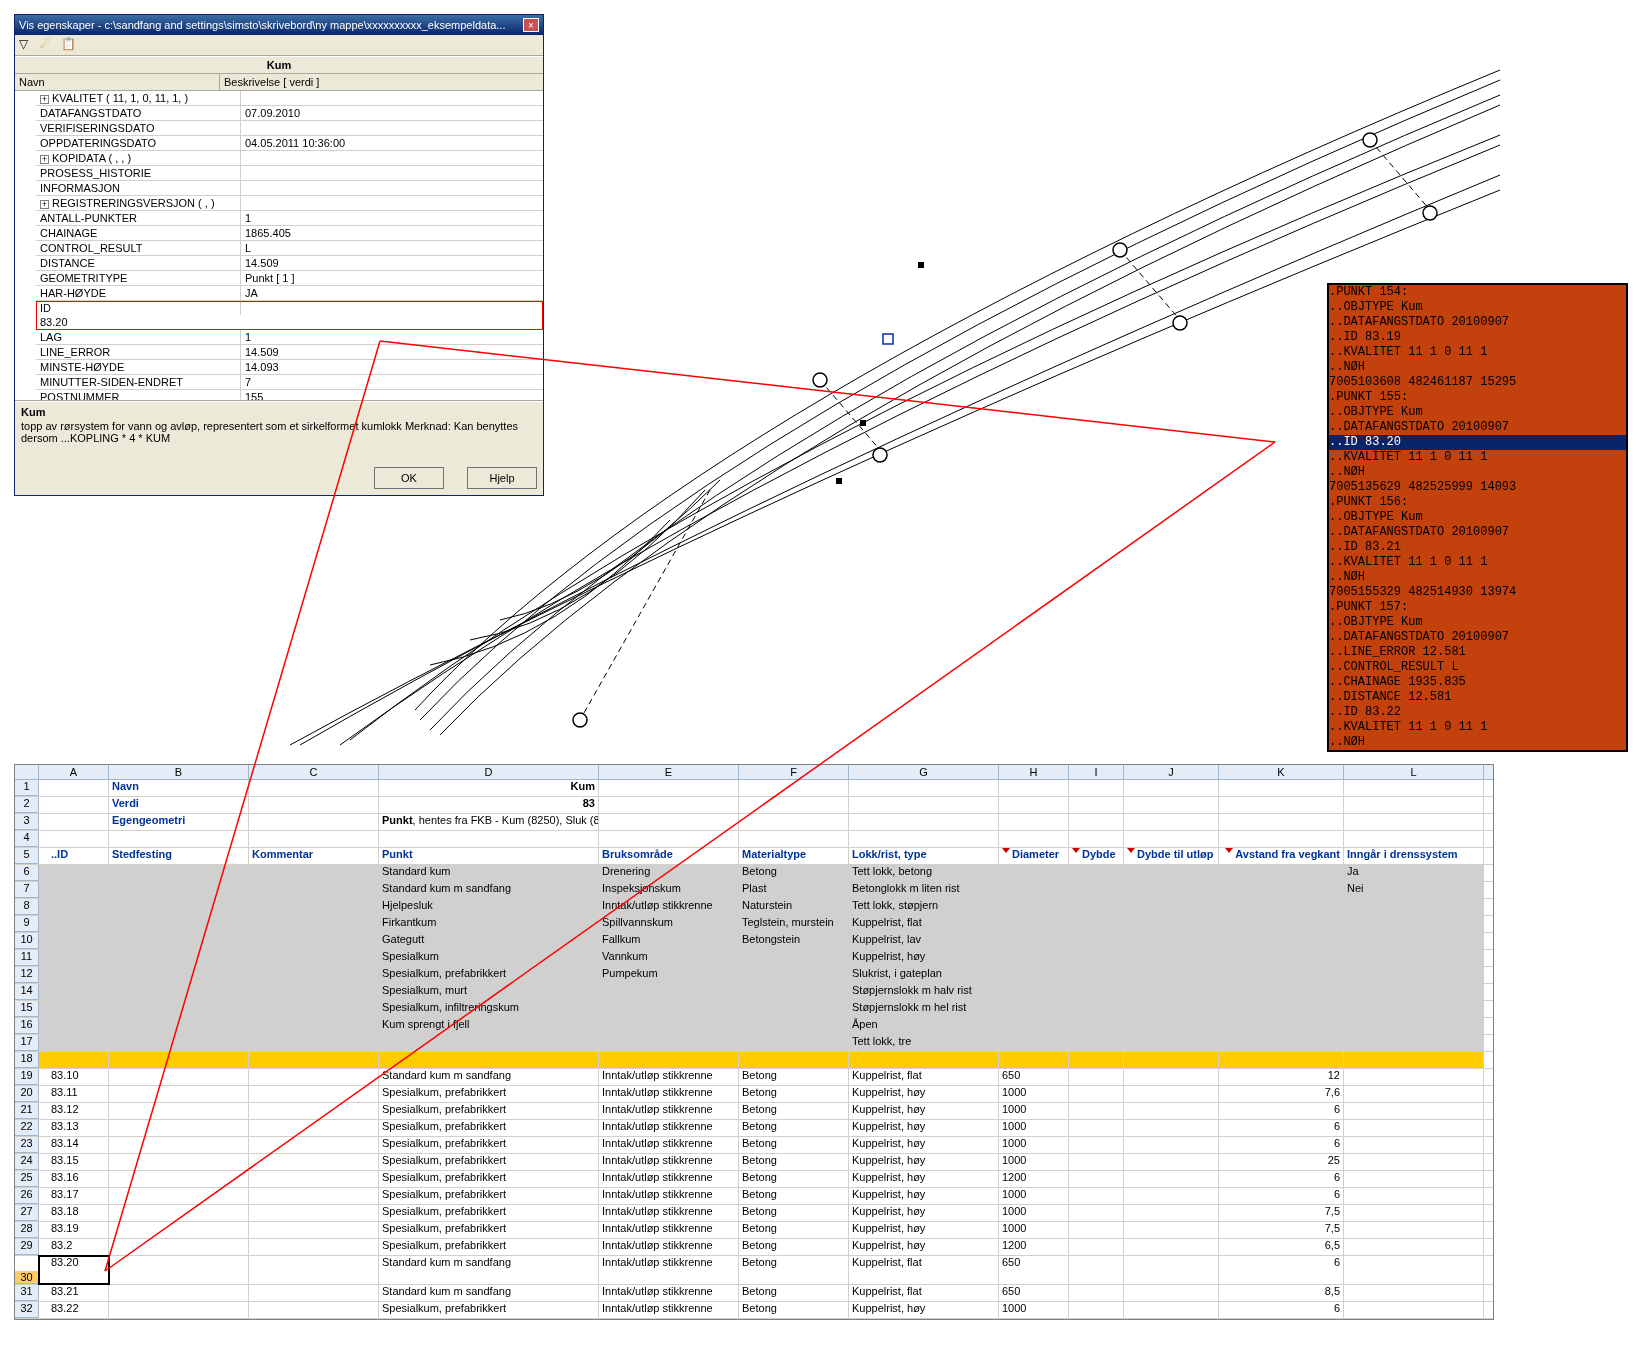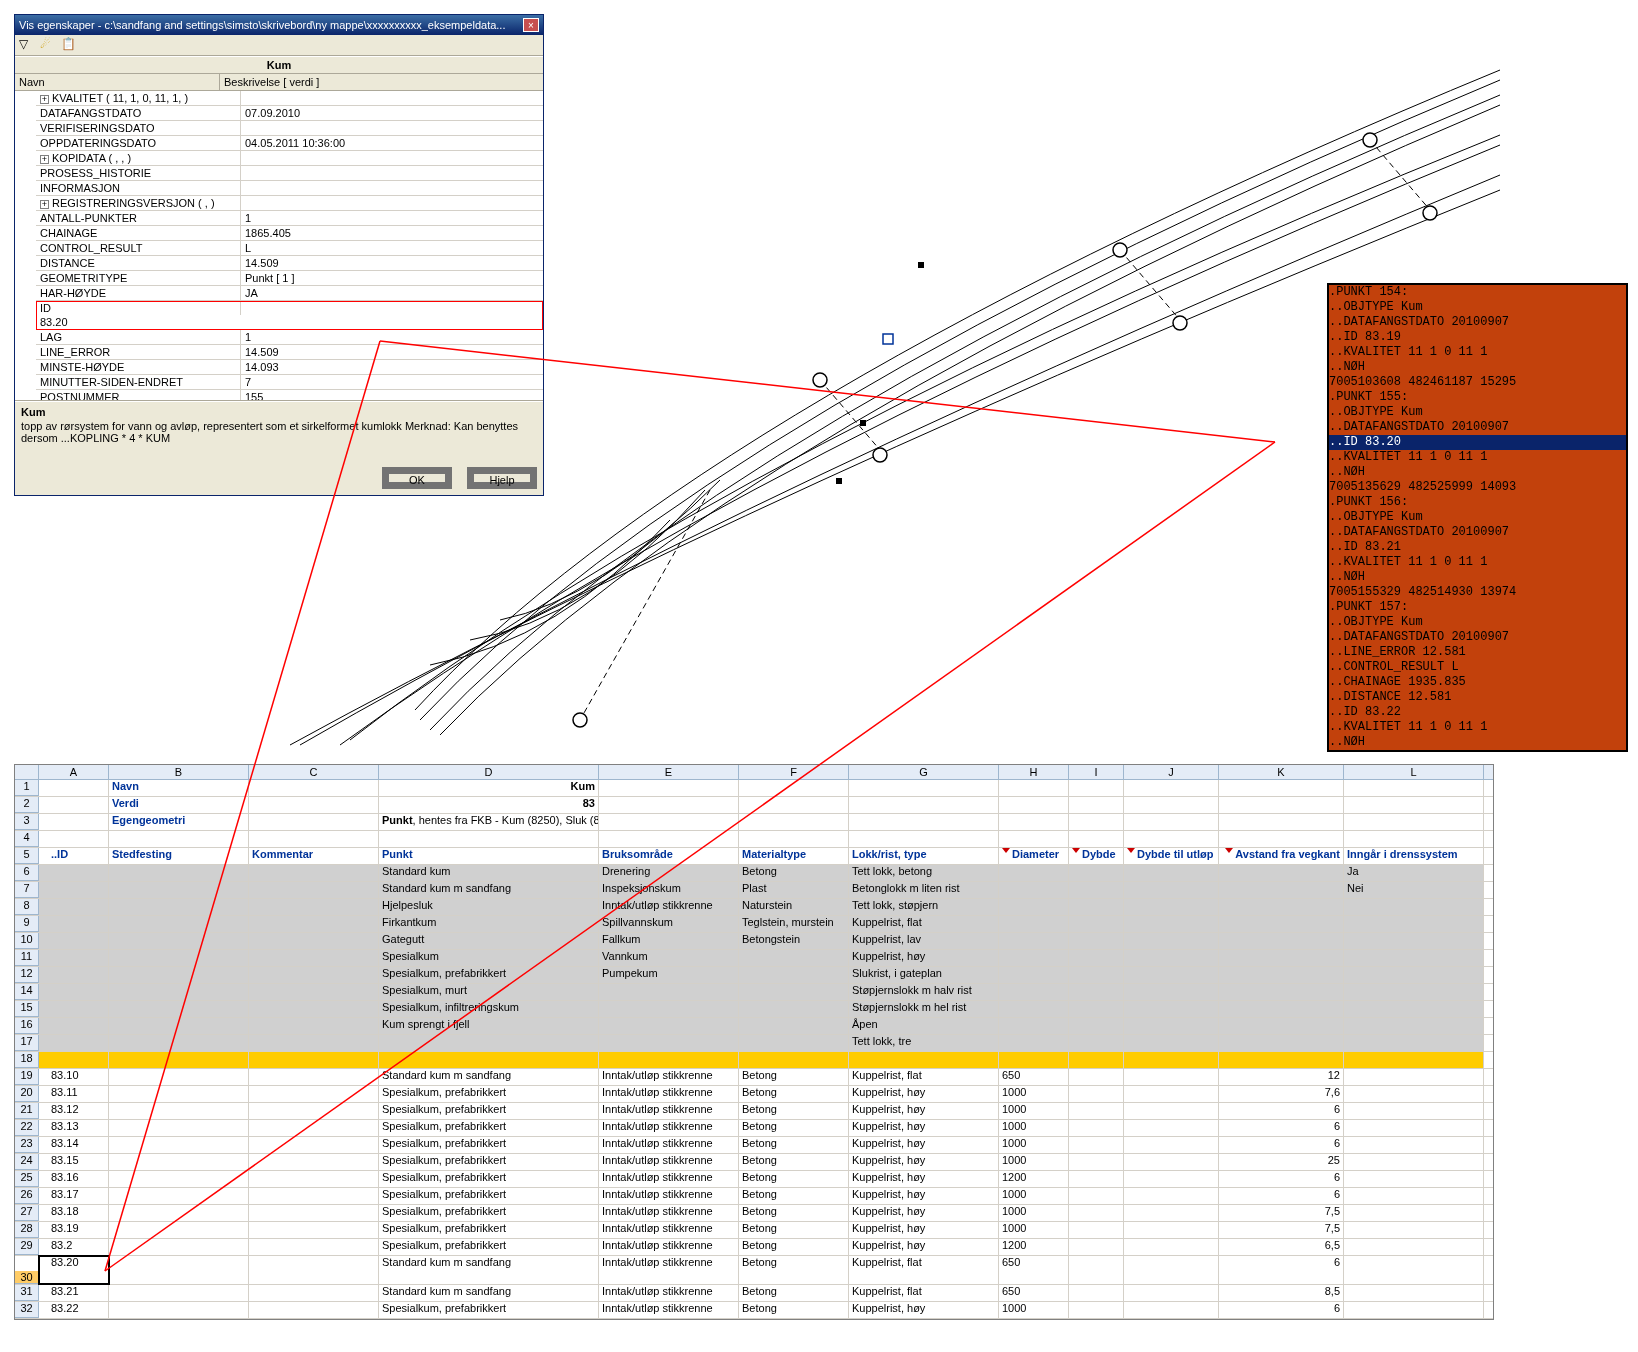--- a/index.html
+++ b/index.html
@@ -18,21 +18,21 @@
 .prop-head .c2 { flex: 1; }
 .prop-scroll { height: 310px; overflow-y: scroll; background: #fff; border-bottom: 1px solid #aca899; }
 .prop-row { display: flex; border-bottom: 1px solid #d4d0c8; margin-left: 21px; }
 .prop-row .c1 { width: 205px; padding: 1px 4px; border-right: 1px solid #d4d0c8; }
 .prop-row .c2 { flex: 1; padding: 1px 4px; }
 .prop-row.id-row { outline: 1px solid red; outline-offset: -1px; flex-direction: column; }
 .expand-icon { display: inline-block; width: 9px; height: 9px; border: 1px solid #808080; text-align: center; line-height: 7px; font-size: 9px; margin-right: 3px; }
 .desc-box { padding: 4px 6px; background: #ece9d8; font-size: 11px; min-height: 60px; border-top: 1px solid #fff; }
 .desc-box b { display: block; margin-bottom: 2px; }
 .dialog-buttons { text-align: right; padding: 6px; background: #ece9d8; }
-.dialog-buttons button { width: 70px; height: 22px; margin-left: 12px; background: #ece9d8; border: 7px solid #737373; cursor: pointer; font-size: 11px; }
+.dialog-buttons button { width: 70px; height: 22px; margin-left: 20px; background: #ece9d8; border: 1px solid #737373; cursor: pointer; font-size: 11px; }
 
 
 .map-svg { position: absolute; left: 0; top: 0; z-index: -1; }
 
 
 .sosi-panel { position: absolute; right: 10px; top: 283px; width: 301px; border: 2px solid #000; background: #c2410c; font-family: "Courier New", monospace; font-size: 12px; line-height: 1.25; white-space: pre; }
 .sosi-panel .hl { background: #0a246a; color: #fff; }
 
 
 .conn-line { position: absolute; z-index: 5; pointer-events: none; }

